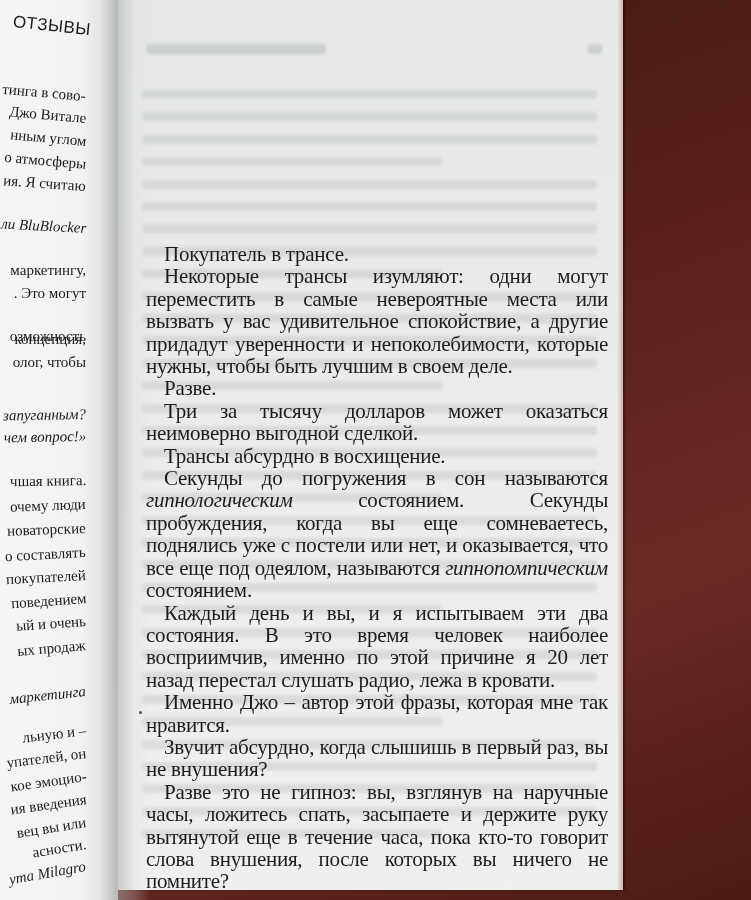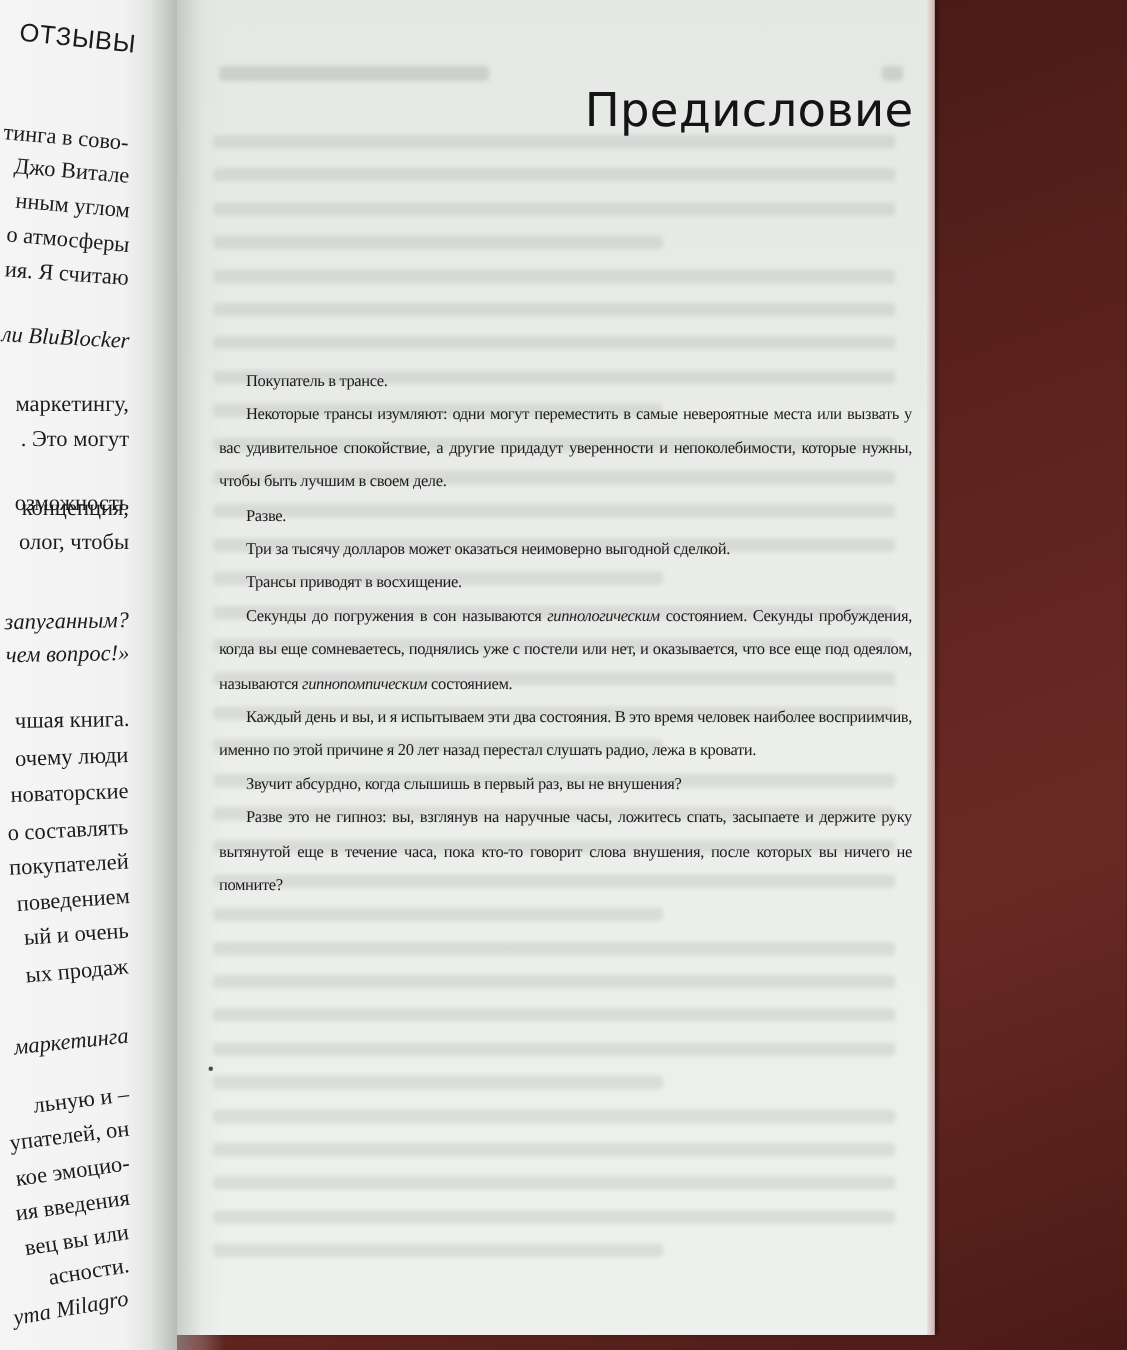--- a/index.html
+++ b/index.html
@@ -61,21 +61,21 @@
       position: absolute; left: 470px; top: 44px; width: 14px; height: 10px;
       background: rgba(130,135,132,0.25); filter: blur(1.5px); border-radius: 3px;
     }
     .chapter-title {
       position: absolute; right: 14px; top: 56px;
       font-family: "DejaVu Sans", "Liberation Sans", sans-serif;
       font-size: 31px; font-weight: 500; color: #141414; letter-spacing: 0.2px;
     }
     .body-text {
       position: absolute; left: 28px; top: 243px; width: 462px;
-      color: #1c1c1c; font-size: 11px; line-height: 22.4px;
+      color: #1c1c1c; font-size: 21px; line-height: 22.4px;
       text-align: justify;
       font-family: "Liberation Serif", "DejaVu Serif", serif;
       font-stretch: condensed;
       letter-spacing: -0.25px;
     }
     .body-text p { margin: 0; text-indent: 18px; }
     .body-text em { font-style: italic; }
     .stray-dot {
       position: absolute; left: 21px; top: 711px; width: 3px; height: 3px;
       border-radius: 50%; background: #333;
@@ -153,28 +153,28 @@
       <div class="bleed-line" style="top: 650px; width: 455px;"></div>
       <div class="bleed-line" style="top: 672.4px; width: 455px;"></div>
       <div class="bleed-line" style="top: 694.8px; width: 455px;"></div>
       <div class="bleed-line" style="top: 717.2px; width: 300px;"></div>
       <div class="bleed-line" style="top: 739.6px; width: 455px;"></div>
       <div class="bleed-line" style="top: 762px; width: 455px;"></div>
       <div class="bleed-line" style="top: 784.4px; width: 455px;"></div>
       <div class="bleed-line" style="top: 806.8px; width: 455px;"></div>
       <div class="bleed-line" style="top: 829.2px; width: 300px;"></div>
     </div>
-  <div class="chapter-title">Предисловие</div>
   <div class="body-text" id="body-text">
       <p><span>Покупатель в трансе.</span></p>
       <p><span>Некоторые трансы изумляют: одни могут переместить в самые невероятные места или вызвать у вас удивительное спокойствие, а другие придадут уверенности и непоколебимости, которые нужны, чтобы быть лучшим в своем деле.</span></p>
       <p><span>Разве.</span></p>
       <p><span>Три за тысячу долларов может оказаться неимоверно выгодной сделкой.</span></p>
-      <p><span>Трансы приводят в восхищение.</span></p>
+      <p><span>Трансы абсурдно в восхищение.</span></p>
       <p><span>Секунды до погружения в сон называются </span><em>гипнологическим</em><span> состоянием. Секунды пробуждения, когда вы еще сомневаетесь, поднялись уже с постели или нет, и оказывается, что все еще под одеялом, называются </span><em>гипнопомпическим</em><span> состоянием.</span></p>
       <p><span>Каждый день и вы, и я испытываем эти два состояния. В это время человек наиболее восприимчив, именно по этой причине я 20 лет назад перестал слушать радио, лежа в кровати.</span></p>
+      <p><span>Именно Джо – автор этой фразы, которая мне так нравится.</span></p>
       <p><span>Звучит абсурдно, когда слышишь в первый раз, вы не внушения?</span></p>
       <p><span>Разве это не гипноз: вы, взглянув на наручные часы, ложитесь спать, засыпаете и держите руку вытянутой еще в течение часа, пока кто-то говорит слова внушения, после которых вы ничего не помните?</span></p>
     </div>
   <div class="stray-dot"></div>
 </div>
 <div class="page-edge"></div>
 <div class="gutter"></div>
 
 </body></html>

